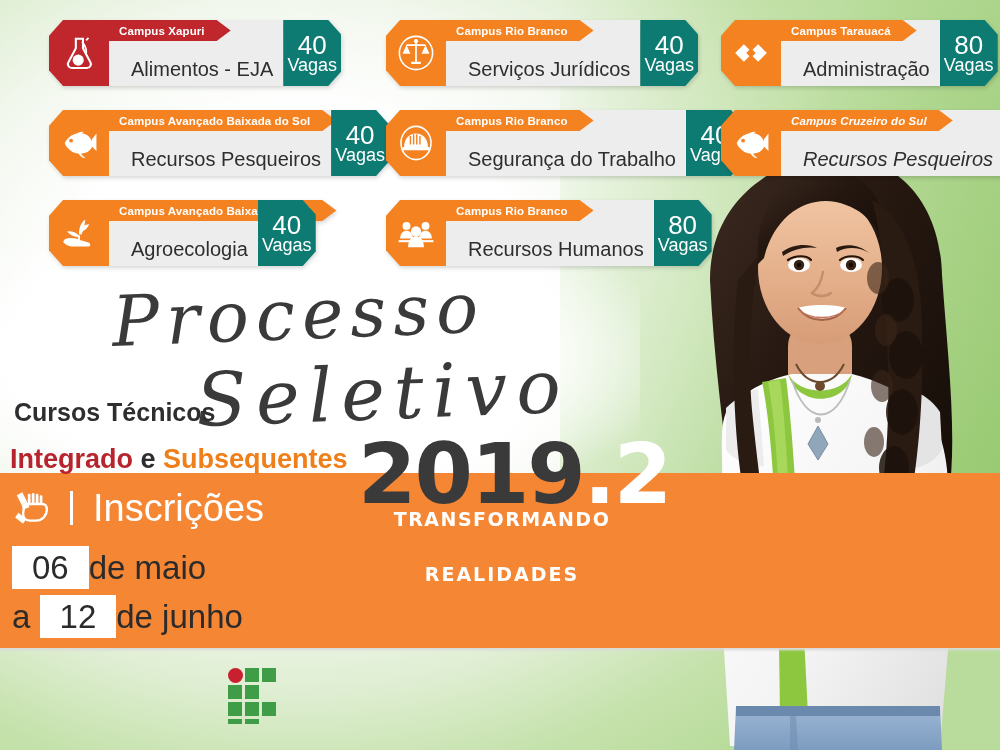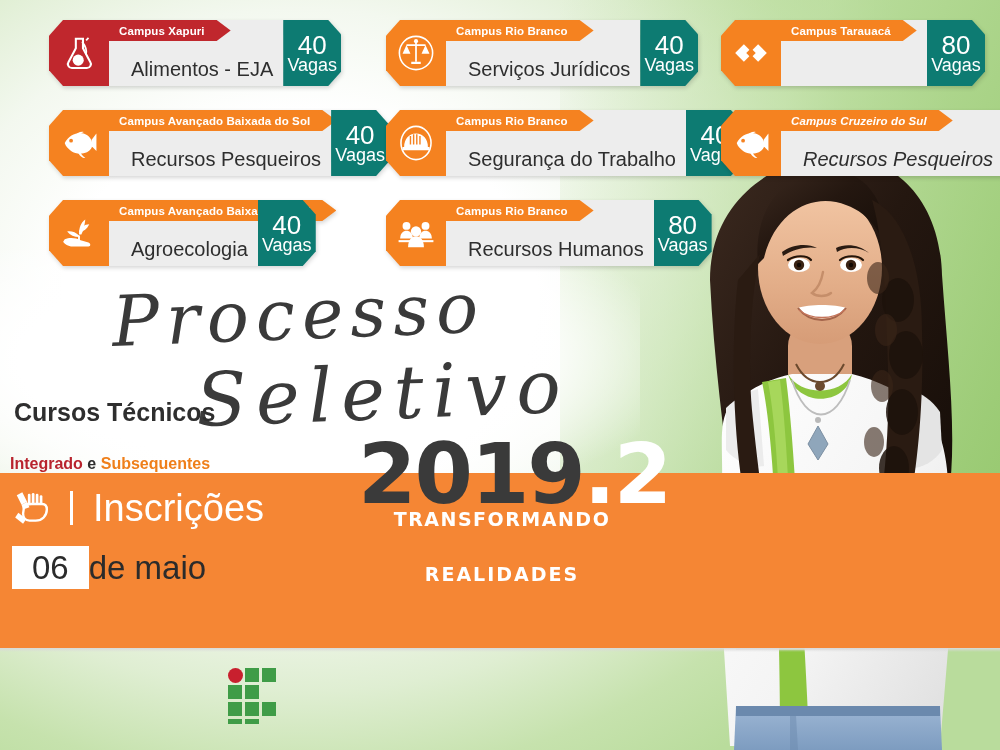--- a/index.html
+++ b/index.html
@@ -89,22 +89,22 @@
   #headline-seletivo {
     left:196px; top:357px; font-size:74px; letter-spacing:9px;
     transform:rotate(-2.2deg); transform-origin:left center;
   }
 
   #sub-cursos {
     position:absolute; left:14px; top:398px;
     font-size:25px; font-weight:bold; color:#2e2e2e; white-space:nowrap;
   }
   #sub-nivel {
-    position:absolute; left:10px; top:455px;
-    font-size:16px; font-weight:bold; white-space:nowrap;
+    position:absolute; left:10px; top:444px;
+    font-size:27px; font-weight:bold; white-space:nowrap;
   }
   #sub-integrado { color:#b8242e; }
   #sub-e { color:#2e2e2e; }
   #sub-subsequentes { color:#ef7f1a; }
 
   
   #year-block { position:absolute; left:358px; top:432px; width:300px; }
   #year-text {
     font-family:"DejaVu Sans", sans-serif;
     font-weight:bold; font-size:84px; line-height:1;
@@ -313,20 +313,21 @@
         <svg viewBox="0 0 48 48">
           <path d="M4 24 L15 13 L26 24 L15 35 Z" fill="#fff"></path>
           <path d="M22 24 L33 13 L44 24 L33 35 Z" fill="#fff"></path>
           <path d="M18 24 L24 18 L30 24 L24 30 Z" fill="#f58220"></path>
         </svg>
       </div>
       <div class="card-body">
         <div class="card-banner" style="background:#f58220;">
           <span>Campus Tarauacá</span>
         </div>
+        <div class="card-title">Administração</div>
       </div>
       <div class="card-vagas">
         <span class="vagas-num">80</span>
         <span class="vagas-lbl">Vagas</span>
       </div>
     </div>
 
     <div class="card" style="left:8px; top:110px; width:305px;">
       <div class="card-icon" style="background:#f58220;">
         <svg viewBox="0 0 48 48">
@@ -477,20 +478,23 @@
       <path d="M15 24 C15 20 20 19 25 19 L38 19 C42 19 44 22 44 26 C44 34 38 40 30 40 L22 40 C17 40 14 36 14 31 Z" fill="none" stroke="#fff" stroke-width="3"></path>
       <path d="M8 30 L18 38 L14 44 L4 36 Z" fill="#fff"></path>
     </svg>
     <div id="insc-rule"></div>
     <div id="insc-label">Inscrições</div>
   </div>
 
   <div class="date-line" id="date-line-1">
     <span class="date-hl">06</span><span class="date-rest">de maio</span>
   </div>
+  <div class="date-line" id="date-line-2">
+    <span>a</span> <span class="date-hl">12</span><span class="date-rest">de junho</span>
+  </div>
 
   <div id="logo">
     <svg id="logo-mark" viewBox="0 0 48 56">
       <circle cx="7.5" cy="7.5" r="7.5" fill="#c8202e"></circle>
       <rect x="17" y="0" width="14" height="14" fill="#3f9c47"></rect>
       <rect x="34" y="0" width="14" height="14" fill="#3f9c47"></rect>
       <rect x="0" y="17" width="14" height="14" fill="#3f9c47"></rect>
       <rect x="17" y="17" width="14" height="14" fill="#3f9c47"></rect>
       <rect x="0" y="34" width="14" height="14" fill="#3f9c47"></rect>
       <rect x="17" y="34" width="14" height="14" fill="#3f9c47"></rect>

